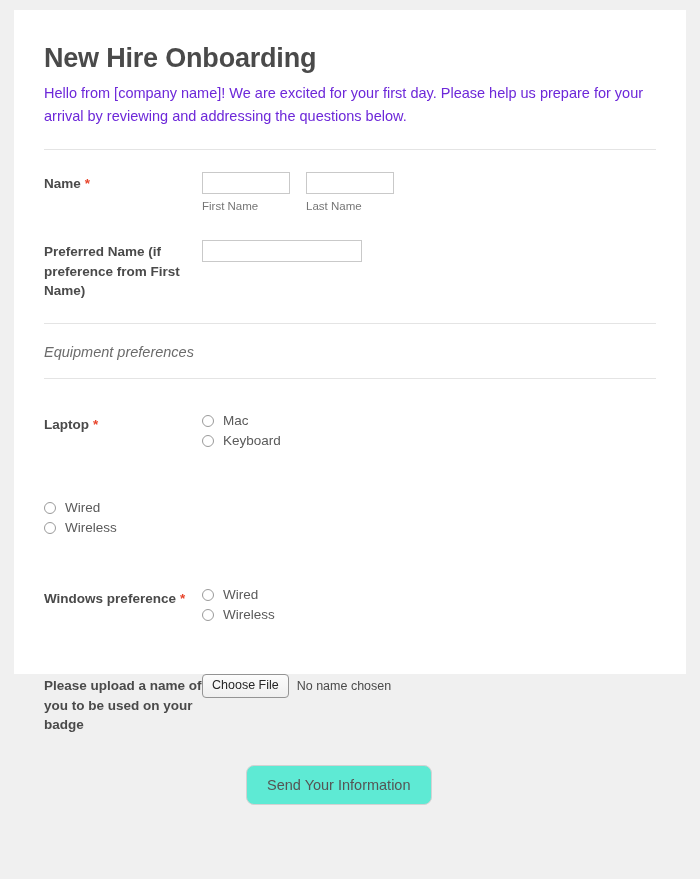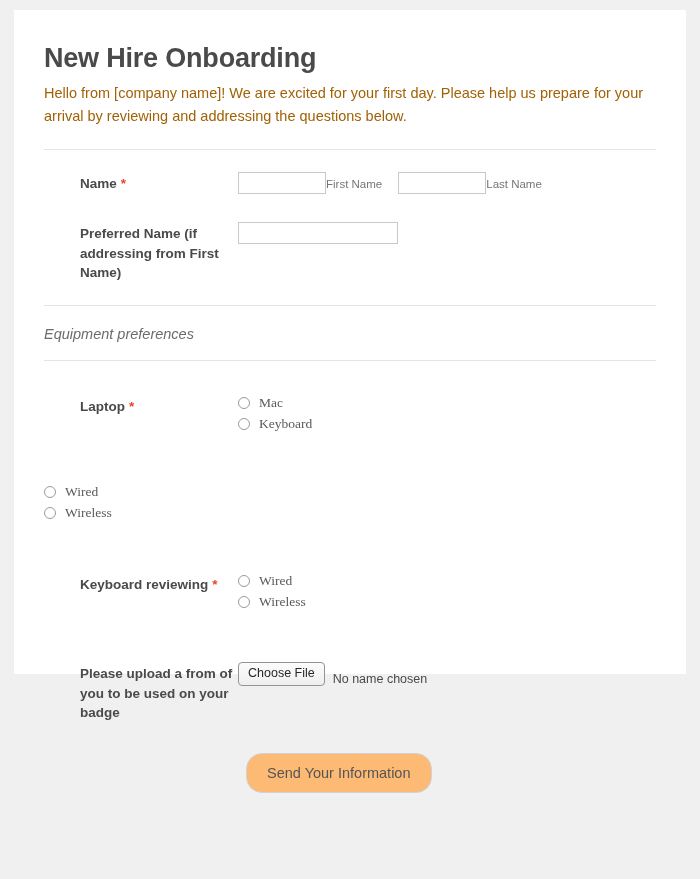--- a/index.html
+++ b/index.html
@@ -28,21 +28,21 @@
   .form-title {
     font-size: 27px;
     font-weight: bold;
     color: #4a4a4a;
     letter-spacing: -0.2px;
     margin: 0 0 8px 0;
     line-height: 1.2;
   }
   .form-intro {
     font-size: 14.5px;
-    color: #a16207;
+    color: #6d28d9;
     line-height: 1.55;
     margin: 0 0 22px 0;
     max-width: 620px;
   }
   .divider {
     border-top: 1px solid #e4e4e4;
     margin: 0;
   }
 
   .field-row {
@@ -51,21 +51,20 @@
     padding: 22px 0 20px 0;
   }
   .field-label {
     width: 158px;
     flex: none;
     font-size: 13.5px;
     font-weight: bold;
     color: #4a4a4a;
     line-height: 1.45;
     padding-top: 2px;
-    margin-left: 36px;
   }
   .req {
     color: #e8452c;
     font-weight: bold;
     margin-left: 4px;
     font-size: 13.5px;
   }
   .field-control {
     flex: 1;
   }
@@ -81,20 +80,21 @@
     padding: 0 5px;
     font-family: "Liberation Sans", sans-serif;
     border-radius: 0;
   }
   .name-group {
     display: flex;
     gap: 16px;
   }
   .name-col {
     display: flex;
+    flex-direction: column;
   }
   .name-col .text-input { width: 88px; }
   .sublabel {
     font-size: 11.5px;
     color: #767676;
     margin-top: 6px;
   }
   .pref-input { width: 160px; }
 
   .section-head {
@@ -120,26 +120,25 @@
     height: 12px;
     border: 1px solid #9a9a9a;
     border-radius: 50%;
     background: #fff;
     box-sizing: border-box;
     flex: none;
   }
   .radio-text {
     font-size: 13.5px;
     color: #5a5a5a;
-    font-family: Liberation Serif, serif;
   }
 
   .file-row {
     display: flex;
-    align-items: flex-end;
+    align-items: center;
     gap: 8px;
   }
   .choose-file {
     border: 1px solid #949494;
     background: linear-gradient(#fcfcfc, #efefef);
     border-radius: 4px;
     font-size: 12.5px;
     color: #262626;
     padding: 3px 9px;
     line-height: 1.25;
@@ -147,23 +146,23 @@
   }
   .file-status {
     font-size: 12.5px;
     color: #4a4a4a;
   }
 
   .submit-wrap {
     padding: 30px 0 0 202px;
   }
   .submit-btn {
-    background: #fdba74;
+    background: #5eead4;
     border: 1px solid #d2d2d2;
-    border-radius: 16px;
+    border-radius: 8px;
     color: #555555;
     font-size: 14.5px;
     padding: 11px 20px;
     font-family: "Liberation Sans", sans-serif;
     cursor: pointer;
   }
 </style>
 </head>
 <body>
 
@@ -187,21 +186,21 @@
           </div>
           <div class="name-col">
             <input class="text-input" type="text" value="" style="">
             <span class="sublabel">Last Name</span>
           </div>
         </div>
       </div>
     </div>
 
     <div class="field-row" style="padding-top:8px;padding-bottom:22px;">
-      <div class="field-label">Preferred Name (if addressing from First Name)</div>
+      <div class="field-label">Preferred Name (if preference from First Name)</div>
       <div class="field-control">
         <input class="text-input pref-input" type="text" value="" style="">
       </div>
     </div>
 
     <div class="divider"></div>
 
     <div class="section-head">Equipment preferences</div>
 
     <div class="divider"></div>
@@ -234,38 +233,38 @@
           <div class="radio-item">
             <span class="radio-dot"></span>
             <span class="radio-text">Wireless</span>
           </div>
         </div>
       </div>
     </div>
 
     <div class="field-row" style="padding-top:26px;padding-bottom:26px;">
       <div class="field-label">
-        <span>Keyboard reviewing</span><span class="req">*</span>
+        <span>Windows preference</span><span class="req">*</span>
       </div>
       <div class="field-control">
         <div class="radio-group">
           <div class="radio-item">
             <span class="radio-dot"></span>
             <span class="radio-text">Wired</span>
           </div>
           <div class="radio-item">
             <span class="radio-dot"></span>
             <span class="radio-text">Wireless</span>
           </div>
         </div>
       </div>
     </div>
 
     <div class="field-row" style="padding-top:26px;padding-bottom:0;">
-      <div class="field-label">Please upload a from of you to be used on your badge</div>
+      <div class="field-label">Please upload a name of you to be used on your badge</div>
       <div class="field-control">
         <div class="file-row">
           <button class="choose-file">Choose File</button>
           <span class="file-status">No name chosen</span>
         </div>
       </div>
     </div>
 
     <div class="submit-wrap">
       <button class="submit-btn">Send Your Information</button>

